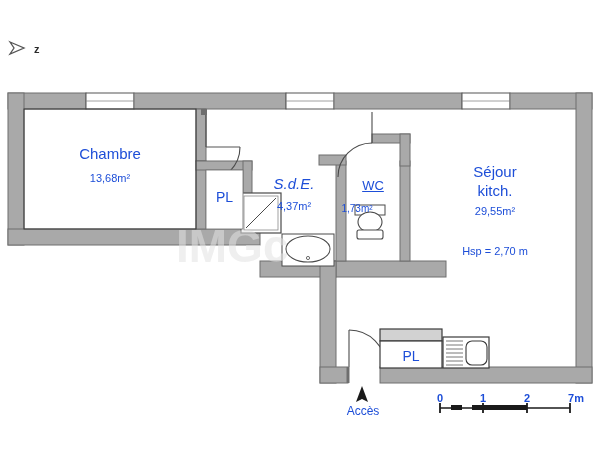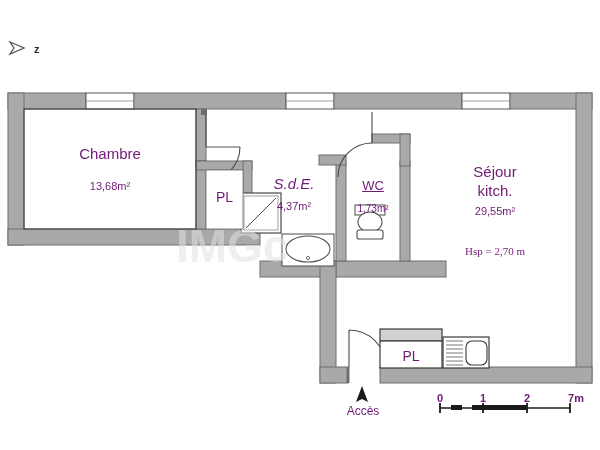--- a/index.html
+++ b/index.html
@@ -17,21 +17,21 @@
     width:50px;height:22px;
     display:flex;align-items:center;gap:4px;
   }
   .compass-letter{
     font-size:11px;font-weight:bold;color:#2b2b2b;
     font-family:"Liberation Sans", sans-serif;
   }
 
   .lbl{
     position:absolute;
-    color:#701a75;
+    color:#1d4ed8;
     font-family:"Liberation Sans", sans-serif;
     white-space:nowrap;
     text-align:center;
   }
   .room-name{font-size:15px;}
   .room-area{font-size:11px;}
   .small-name{font-size:13px;}
   .tiny-area{font-size:10px;}
   .pl-lbl{font-size:14px;}
   .hsp{font-size:11px;}
@@ -179,33 +179,33 @@
     <text x="176" y="262" font-family="Liberation Sans, sans-serif" font-size="46" font-weight="bold" fill="#e2e2e2">IMGc</text>
   </g>
 </svg>
 
 <div class="compass">
   <span style="width:22px"></span>
   <span class="compass-letter">z</span>
 </div>
 
 <div class="lbl room-name" style="left:55px;top:145px;width:110px;">Chambre</div>
-<div class="lbl room-area" style="left:55px;top:180px;width:110px;">13,68m²</div>
+<div class="lbl room-area" style="left:55px;top:172px;width:110px;">13,68m²</div>
 
 <div class="lbl room-name" style="left:256px;top:175px;width:76px;font-style:italic;">S.d.E.</div>
 <div class="lbl room-area" style="left:256px;top:200px;width:76px;">4,37m²</div>
 
 <div class="lbl small-name" style="left:348px;top:178px;width:50px;text-decoration:underline;">WC</div>
-<div class="lbl tiny-area" style="left:345px;top:203px;width:56px;">1,73m²</div>
+<div class="lbl tiny-area" style="left:329px;top:203px;width:56px;">1,73m²</div>
 
 <div class="lbl room-name" style="left:440px;top:163px;width:110px;">Séjour</div>
 <div class="lbl room-name" style="left:440px;top:182px;width:110px;">kitch.</div>
 <div class="lbl room-area" style="left:440px;top:205px;width:110px;">29,55m²</div>
 
-<div class="lbl hsp" style="left:435px;top:245px;width:120px;font-family:Liberation Serif, serif;">Hsp = 2,70 m</div>
+<div class="lbl hsp" style="left:435px;top:245px;width:120px;">Hsp = 2,70 m</div>
 
 <div class="lbl pl-lbl" style="left:207px;top:189px;width:35px;">PL</div>
 <div class="lbl pl-lbl" style="left:382px;top:348px;width:58px;">PL</div>
 
 <div class="lbl acces" style="left:334px;top:404px;width:58px;">Accès</div>
 
 <div class="lbl scale-num" style="left:432px;top:392px;width:16px;">0</div>
 <div class="lbl scale-num" style="left:475px;top:392px;width:16px;">1</div>
 <div class="lbl scale-num" style="left:519px;top:392px;width:16px;">2</div>
 <div class="lbl scale-num" style="left:563px;top:392px;width:26px;">7m</div>

